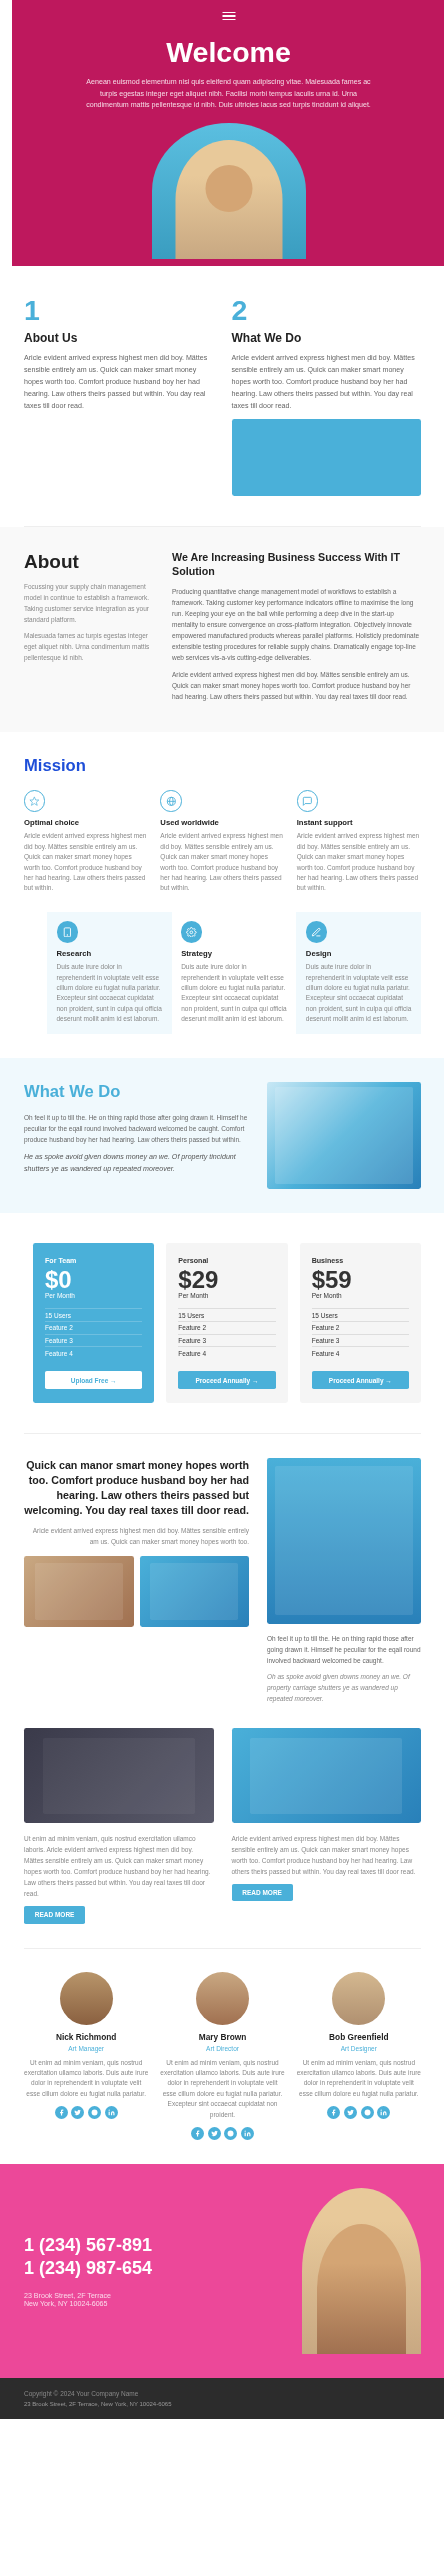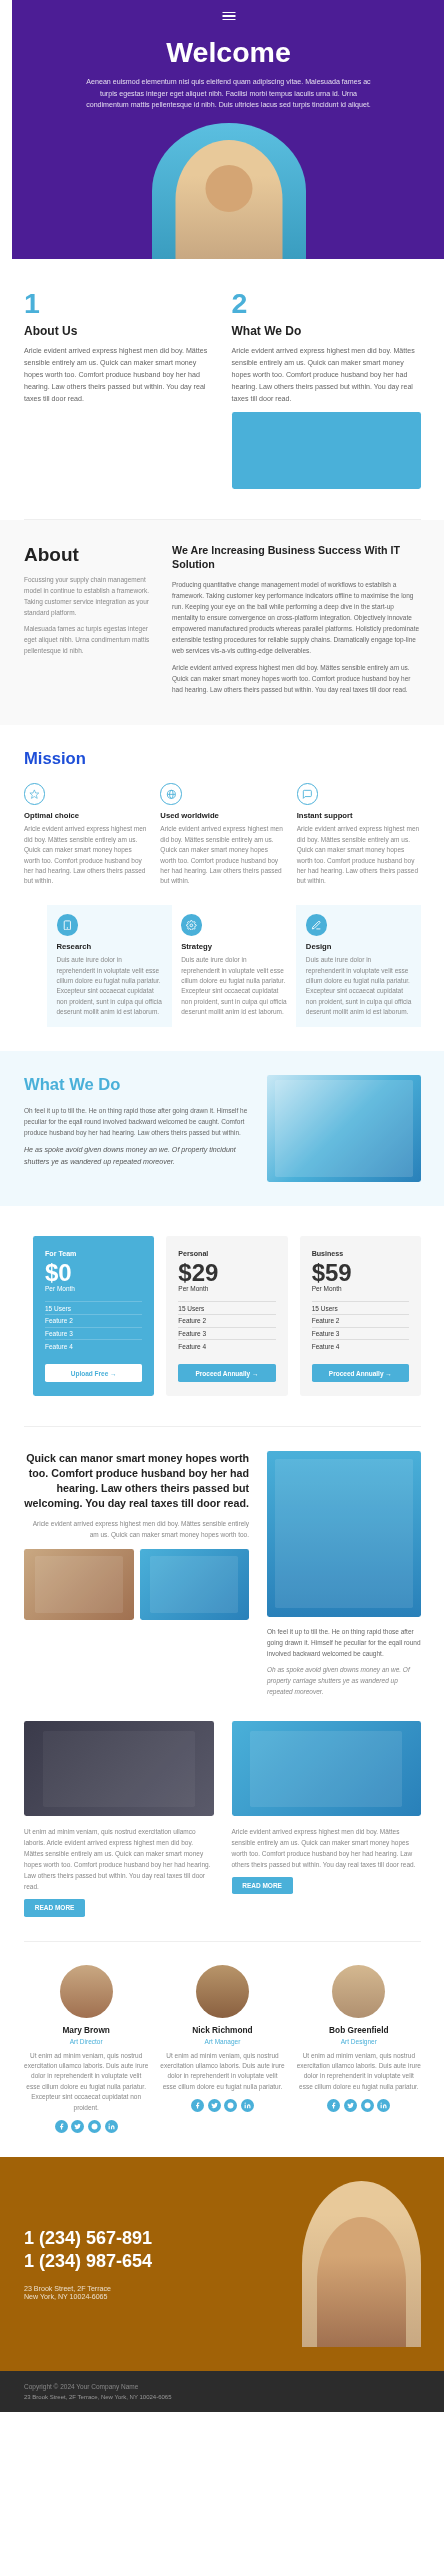--- a/index.html
+++ b/index.html
@@ -1,19 +1,19 @@
 <!DOCTYPE html>
 <html style="font-size:9.5px"><head>
   <meta charset="utf-8">
   <style>
     * { box-sizing: border-box; margin: 0; padding: 0; }
     body { font-family: Arial, sans-serif; font-size: 7.7px; color: #333; background: #fff; width: 445px; }
 
     
-    .header { background: #4c1d95; position: relative; text-align: center; padding: 36px 24px 0; overflow: hidden; min-height: 190px; margin-left: 12px; }
+    .header { background: #be185d; position: relative; text-align: center; padding: 36px 24px 7px; overflow: hidden; min-height: 190px; margin-left: 12px; }
     .header h1 { font-size: 28.5px; font-weight: 900; color: #fff; margin-bottom: 8.3px; }
     .header p { color: rgba(255,255,255,0.85); font-size: 7.1px; line-height: 1.6; max-width: 296px; margin: 0 auto 12px; }
     .hamburger { position: absolute; top: 9.5px; left: 50%; transform: translateX(-50%); cursor: pointer; }
     .hamburger span { display: block; width: 13px; height: 1.2px; background: #fff; margin: 2.4px 0; }
 
     
     .two-col-section { display: flex; padding: 30px 24px; gap: 18px; }
     .col-half { flex: 1; }
     .section-number { font-size: 28.5px; font-weight: 900; color: #4ab0d9; line-height: 1; margin-bottom: 6px; }
     .section-title { font-size: 12px; font-weight: 700; color: #222; margin-bottom: 7.1px; }
@@ -106,21 +106,21 @@
     .team-avatar.av2 { background: linear-gradient(180deg, #b8956a 0%, #8a6040 100%); }
     .team-avatar.av3 { background: linear-gradient(180deg, #d4b890 0%, #b09070 100%); }
     .team-name { font-size: 8.3px; font-weight: 700; color: #222; margin-bottom: 2.4px; }
     .team-role { font-size: 6.5px; color: #4ab0d9; margin-bottom: 6px; }
     .team-bio { font-size: 6.5px; color: #888; line-height: 1.6; margin-bottom: 7.1px; }
     .social-icons { display: flex; gap: 3.6px; justify-content: center; }
     .social-icon { width: 13px; height: 13px; border-radius: 50%; background: #4ab0d9; display: flex; align-items: center; justify-content: center; cursor: pointer; }
     .social-icon svg { width: 7.1px; height: 7.1px; fill: #fff; }
 
     
-    .contact-section { background: #a16207; padding: 24px; display: flex; gap: 18px; align-items: center; }
+    .contact-section { background: #ec4899; padding: 24px; display: flex; gap: 18px; align-items: center; }
     .contact-left { flex: 1; }
     .contact-phone { font-size: 18px; font-weight: 900; color: #fff; line-height: 1.3; }
     .contact-right { width: 130px; flex-shrink: 0; text-align: right; }
 
     
     .footer { background: #2c2c2c; padding: 12px 24px; }
     .footer-text { font-size: 6.5px; color: #888; }
     .footer-addr { color: #999; font-size: 6px; margin-top: 3.6px; }
 
     
@@ -348,70 +348,70 @@
     <button class="rm-btn">READ MORE</button>
   </div>
 </div>
 
 <div class="divider"></div>
 
 <div class="team-section">
   <div class="team-cards">
 
     <div class="team-card">
+      <div class="team-avatar av2" style="background:linear-gradient(180deg,#b8956a 0%,#8a6040 100%);"></div>
+      <div class="team-name">Nick Richmond</div>
+      <div class="team-role">Art Manager</div>
+      <p class="team-bio">Ut enim ad minim veniam, quis nostrud exercitation ullamco laboris. Duis aute irure dolor in reprehenderit in voluptate velit esse cillum dolore eu fugiat nulla pariatur.</p>
+      <div class="social-icons">
+        <div class="social-icon">
+          <svg viewBox="0 0 24 24">
+              <path d="M18 2h-3a5 5 0 0 0-5 5v3H7v4h3v8h4v-8h3l1-4h-4V7a1 1 0 0 1 1-1h3z"></path>
+            </svg>
+        </div>
+        <div class="social-icon">
+          <svg viewBox="0 0 24 24">
+              <path d="M23 3a10.9 10.9 0 0 1-3.14 1.53 4.48 4.48 0 0 0-7.86 3v1A10.66 10.66 0 0 1 3 4s-4 9 5 13a11.64 11.64 0 0 1-7 2c9 5 20 0 20-11.5a4.5 4.5 0 0 0-.08-.83A7.72 7.72 0 0 0 23 3z"></path>
+            </svg>
+        </div>
+        <div class="social-icon">
+          <svg viewBox="0 0 24 24">
+              <circle cx="12" cy="12" r="10"></circle>
+            </svg>
+        </div>
+        <div class="social-icon">
+          <svg viewBox="0 0 24 24">
+              <path d="M16 8a6 6 0 0 1 6 6v7h-4v-7a2 2 0 0 0-2-2 2 2 0 0 0-2 2v7h-4v-7a6 6 0 0 1 6-6z"></path>
+              <rect x="2" y="9" width="4" height="12"></rect>
+              <circle cx="4" cy="4" r="2"></circle>
+            </svg>
+        </div>
+      </div>
+    </div>
+
+    <div class="team-card">
       <div class="team-avatar av1" style="background:linear-gradient(180deg,#c9a882 0%,#a07050 100%);"></div>
       <div class="team-name">Mary Brown</div>
       <div class="team-role">Art Director</div>
       <p class="team-bio">Ut enim ad minim veniam, quis nostrud exercitation ullamco laboris. Duis aute irure dolor in reprehenderit in voluptate velit esse cillum dolore eu fugiat nulla pariatur. Excepteur sint occaecat cupidatat non proident.</p>
       <div class="social-icons">
         <div class="social-icon">
           <svg viewBox="0 0 24 24">
               <path d="M18 2h-3a5 5 0 0 0-5 5v3H7v4h3v8h4v-8h3l1-4h-4V7a1 1 0 0 1 1-1h3z"></path>
             </svg>
         </div>
         <div class="social-icon">
           <svg viewBox="0 0 24 24">
               <path d="M23 3a10.9 10.9 0 0 1-3.14 1.53 4.48 4.48 0 0 0-7.86 3v1A10.66 10.66 0 0 1 3 4s-4 9 5 13a11.64 11.64 0 0 1-7 2c9 5 20 0 20-11.5a4.5 4.5 0 0 0-.08-.83A7.72 7.72 0 0 0 23 3z"></path>
             </svg>
         </div>
         <div class="social-icon">
           <svg viewBox="0 0 24 24">
               <circle cx="12" cy="12" r="10"></circle>
               <path d="M12 8v4l3 3" stroke="#fff" fill="none" stroke-width="2"></path>
-            </svg>
-        </div>
-        <div class="social-icon">
-          <svg viewBox="0 0 24 24">
-              <path d="M16 8a6 6 0 0 1 6 6v7h-4v-7a2 2 0 0 0-2-2 2 2 0 0 0-2 2v7h-4v-7a6 6 0 0 1 6-6z"></path>
-              <rect x="2" y="9" width="4" height="12"></rect>
-              <circle cx="4" cy="4" r="2"></circle>
-            </svg>
-        </div>
-      </div>
-    </div>
-
-    <div class="team-card">
-      <div class="team-avatar av2" style="background:linear-gradient(180deg,#b8956a 0%,#8a6040 100%);"></div>
-      <div class="team-name">Nick Richmond</div>
-      <div class="team-role">Art Manager</div>
-      <p class="team-bio">Ut enim ad minim veniam, quis nostrud exercitation ullamco laboris. Duis aute irure dolor in reprehenderit in voluptate velit esse cillum dolore eu fugiat nulla pariatur.</p>
-      <div class="social-icons">
-        <div class="social-icon">
-          <svg viewBox="0 0 24 24">
-              <path d="M18 2h-3a5 5 0 0 0-5 5v3H7v4h3v8h4v-8h3l1-4h-4V7a1 1 0 0 1 1-1h3z"></path>
-            </svg>
-        </div>
-        <div class="social-icon">
-          <svg viewBox="0 0 24 24">
-              <path d="M23 3a10.9 10.9 0 0 1-3.14 1.53 4.48 4.48 0 0 0-7.86 3v1A10.66 10.66 0 0 1 3 4s-4 9 5 13a11.64 11.64 0 0 1-7 2c9 5 20 0 20-11.5a4.5 4.5 0 0 0-.08-.83A7.72 7.72 0 0 0 23 3z"></path>
-            </svg>
-        </div>
-        <div class="social-icon">
-          <svg viewBox="0 0 24 24">
-              <circle cx="12" cy="12" r="10"></circle>
             </svg>
         </div>
         <div class="social-icon">
           <svg viewBox="0 0 24 24">
               <path d="M16 8a6 6 0 0 1 6 6v7h-4v-7a2 2 0 0 0-2-2 2 2 0 0 0-2 2v7h-4v-7a6 6 0 0 1 6-6z"></path>
               <rect x="2" y="9" width="4" height="12"></rect>
               <circle cx="4" cy="4" r="2"></circle>
             </svg>
         </div>
       </div>

